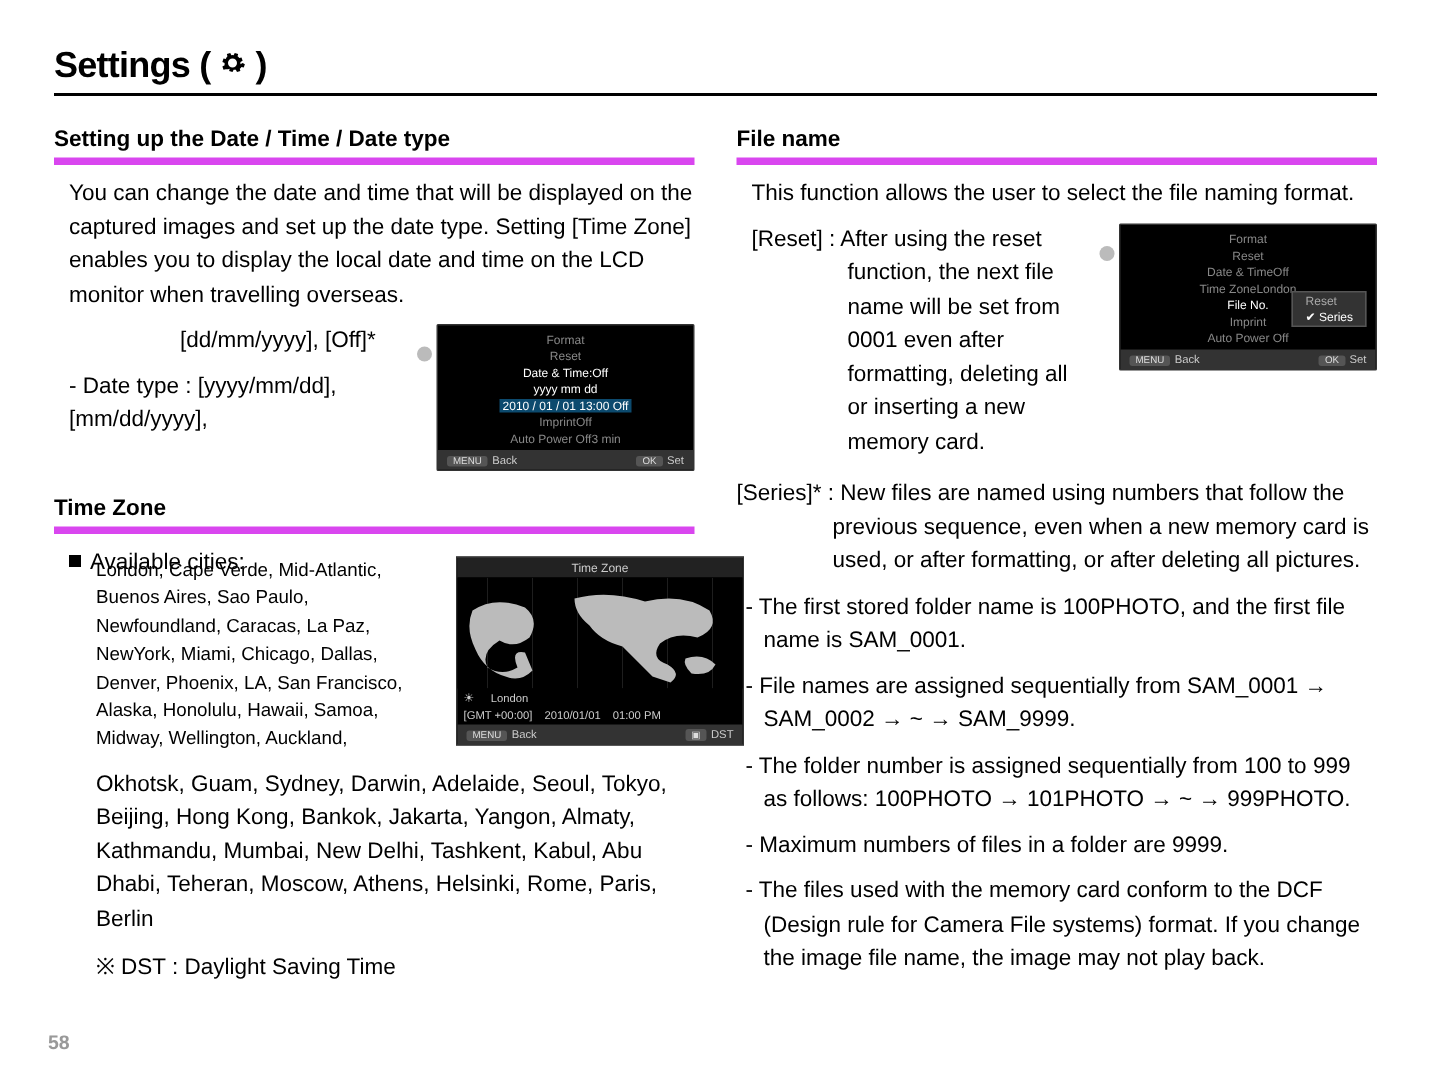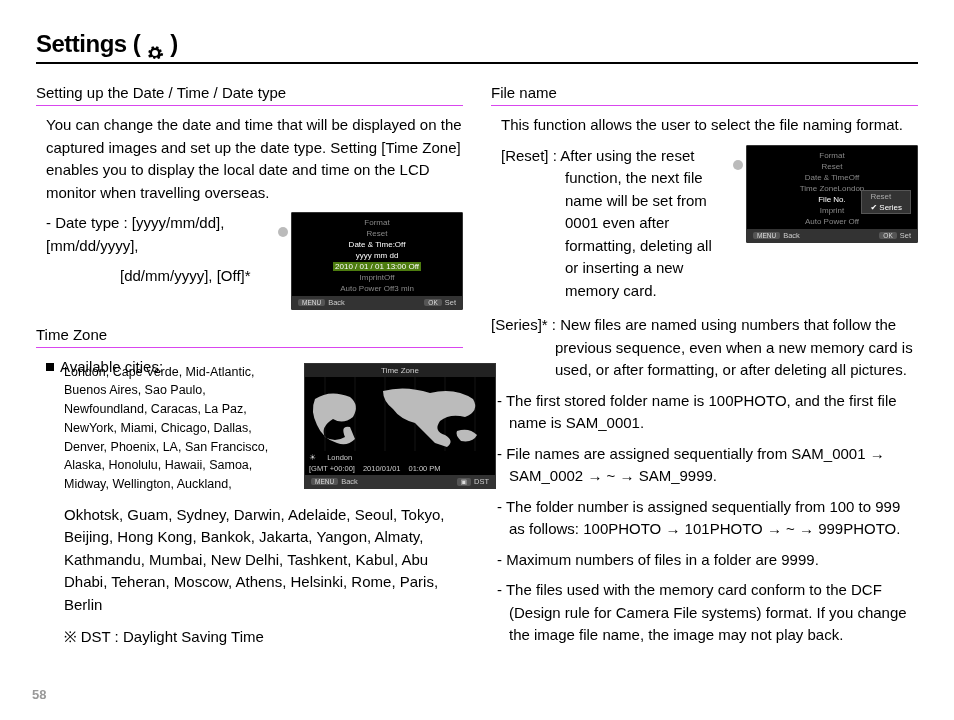--- a/index.html
+++ b/index.html
@@ -1,21 +1,21 @@
 <!DOCTYPE html>
 <html><head>
 <meta charset="utf-8">
 <style>
   html,body{margin:0;padding:0;background:#fff;font-family:Arial,Helvetica,sans-serif;color:#000}
   .page{width:954px;height:720px;box-sizing:border-box;padding:30px 36px 0;position:relative}
-  .title{font-size:24px;font-weight:bold;letter-spacing:-0.5px;border-bottom:2px solid #000;padding-bottom:4px;margin-bottom:12px;display:flex;align-items:flex-end;gap:6px}
+  .title{font-size:24px;font-weight:bold;letter-spacing:-0.5px;border-bottom:2px solid #000;padding-bottom:4px;margin-bottom:12px;display:flex;align-items:flex-start;gap:6px}
   .gear-circle{width:18px;height:18px;display:inline-block}
   .cols{display:flex;gap:28px}
   .col{flex:1;min-width:0}
-  h2{font-size:15px;font-weight:normal;border-bottom:1px solid #d946ef;padding-bottom:4px;margin:8px 0 8px}
+  h2{font-size:15px;font-weight:bold;border-bottom:5px solid #d946ef;padding-bottom:4px;margin:8px 0 8px}
   p, .para{font-size:15px;line-height:1.5;margin:0 0 8px}
   .indent{padding-left:10px}
   .row{display:flex;align-items:flex-start;gap:22px}
   .row .text{flex:1}
   .panel{background:#000;color:#bbb;font-size:8px;border:1px solid #333;border-radius:1px;flex-shrink:0}
   .panel .body{padding:4px 6px 2px}
   .panel .line{display:flex;justify-content:center;padding:1px 0;color:#888}
   .panel .line.sel{color:#fff}
   .panel .foot{background:#333;display:flex;justify-content:space-between;padding:2px 6px;color:#ccc;font-size:7.5px}
   .panel .gearmark{position:relative}
@@ -52,22 +52,22 @@
   </div>
 
   <div class="cols">
 
     <div class="col">
       <h2>Setting up the Date / Time / Date type</h2>
       <p class="indent">You can change the date and time that will be displayed on the captured images and set up the date type. Setting [Time Zone] enables you to display the local date and time on the LCD monitor when travelling overseas.</p>
 
       <div class="row">
         <div class="text indent">
+          <div class="para" style="padding-left:74px">[dd/mm/yyyy], [Off]*</div>
           <div class="para">- Date type : [yyyy/mm/dd], [mm/dd/yyyy],</div>
-          <div class="para" style="padding-left:74px">[dd/mm/yyyy], [Off]*</div>
         </div>
 
         <div class="panel" style="width:170px">
           <div class="body gearmark">
             <div class="line">
                 <span>Format</span>
                 <span></span>
               </div>
             <div class="line">
                 <span>Reset</span>
@@ -75,21 +75,21 @@
               </div>
             <div class="line sel">
                 <span>Date &amp; Time</span>
                 <span>:Off</span>
               </div>
             <div class="line sel">
                 <span>yyyy  mm  dd</span>
                 <span></span>
               </div>
             <div class="line sel">
-                <span style="background:#4d7c0f;padding:0 2px">2010 / 01 / 01    13:00    Off</span>
+                <span style="background:#0c4a6e;padding:0 2px">2010 / 01 / 01    13:00    Off</span>
               </div>
             <div class="line">
                 <span>Imprint</span>
                 <span>Off</span>
               </div>
             <div class="line">
                 <span>Auto Power Off</span>
                 <span>3 min</span>
               </div>
           </div>

